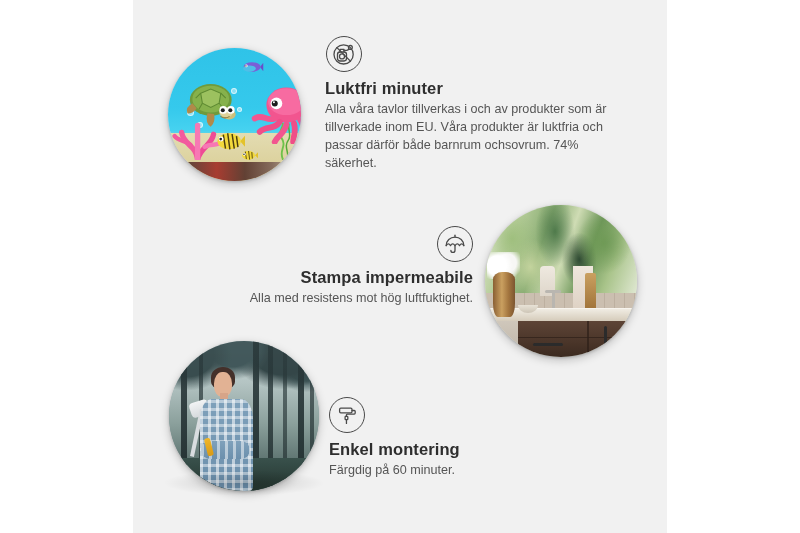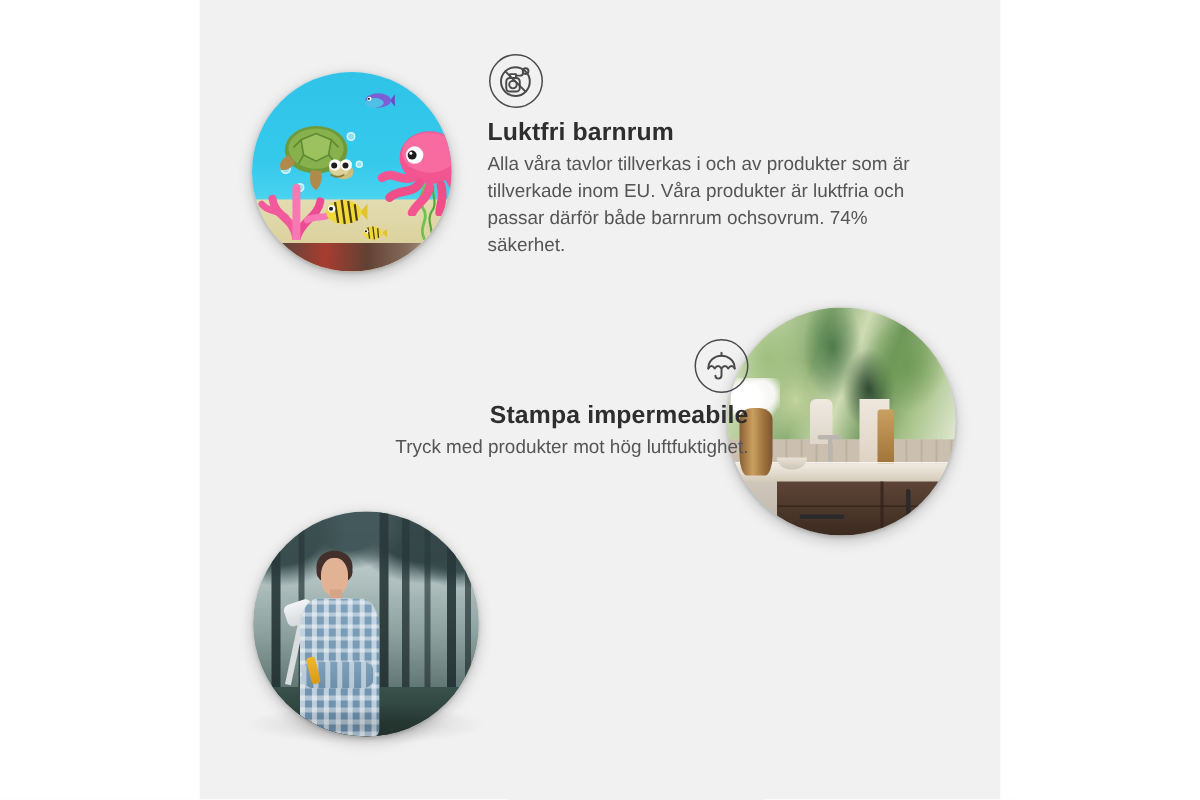--- a/index.html
+++ b/index.html
@@ -270,21 +270,21 @@
   
   #feature-odor {
     left: 192px;
     top: 36px;
     width: 300px;
   }
   #feature-odor .feature-icon { margin-left: 1px; }
 
   
   #feature-water {
-    left: 74px;
+    left: 48px;
     top: 226px;
     width: 292px;
     text-align: right;
   }
   #feature-water .feature-icon { margin-left: auto; }
   #feature-water .feature-title { margin-top: 6px; }
 
   
   #feature-mount {
     left: 196px;
@@ -388,21 +388,21 @@
         <svg width="24" height="24" viewBox="0 0 24 24" fill="none" stroke="#4a4a4a" stroke-width="1.3" stroke-linecap="round" stroke-linejoin="round">
           <rect x="5.5" y="10" width="9" height="9" rx="2.4"></rect>
           <path d="M8 10V7.4h4V10"></path>
           <path d="M12 8.4h2.6c1.3 0 2.1-.7 2.1-1.8"></path>
           <circle cx="18.4" cy="5.4" r="1.9"></circle>
           <circle cx="10" cy="14.4" r="2.5"></circle>
           <circle cx="11.6" cy="12.4" r="9.6" stroke-width="1.3"></circle>
           <path d="M4.9 5.6 L18.4 19.1" stroke-width="1.3"></path>
         </svg>
       </div>
-      <div class="feature-title">Luktfri barnrum</div>
+      <div class="feature-title">Luktfri minuter</div>
       <div class="feature-desc">Alla våra tavlor tillverkas i och av produkter som är tillverkade inom EU. Våra produkter är luktfria och passar därför både barnrum ochsovrum. 74% säkerhet.</div>
     </div>
 
     <div class="circle" id="circle-bath">
       <div class="wall"></div>
       <div class="backsplash"></div>
       <div class="mirror"></div>
       <div class="towel"></div>
       <div class="bottle"></div>
       <div class="faucet"></div>
@@ -423,21 +423,21 @@
       <div class="feature-icon">
         <svg width="24" height="24" viewBox="0 0 24 24" fill="none" stroke="#4a4a4a" stroke-width="1.3" stroke-linecap="round" stroke-linejoin="round">
           <path d="M3.2 13.6 C3.2 8.8 7.1 5.1 12 5.1 C16.9 5.1 20.8 8.8 20.8 13.6"></path>
           <path d="M3.2 13.6 C4.6 11.4 6 11.4 7.5 13.6 C8.9 11.4 10.4 11.4 12 13.6
                    C13.6 11.4 15.1 11.4 16.5 13.6 C18 11.4 19.4 11.4 20.8 13.6"></path>
           <path d="M12 13.6 V18.2 C12 19.5 11 20.4 9.9 20.4 C8.8 20.4 7.9 19.5 7.9 18.4"></path>
           <path d="M12 5.1 V3.2"></path>
         </svg>
       </div>
       <div class="feature-title">Stampa impermeabile</div>
-      <div class="feature-desc">Tryck med produkter mot hög luftfuktighet.</div>
+      <div class="feature-desc">Alla med resistens mot hög luftfuktighet.</div>
     </div>
 
     <div class="circle" id="circle-forest">
       <div class="sky"></div>
       <div class="canopy"></div>
       <div class="trunk" style="left:8%;"></div>
       <div class="trunk" style="left:20%;width:4px;opacity:.7;"></div>
       <div class="trunk" style="left:56%;"></div>
       <div class="trunk" style="left:66%;width:5px;opacity:.8;"></div>
       <div class="trunk" style="left:76%;width:4px;opacity:.65;"></div>
@@ -453,19 +453,32 @@
         <div class="neck"></div>
         <div class="tee"></div>
         <div class="shirt"></div>
         <div class="arm"></div>
         <div class="tool-yellow"></div>
       </div>
     </div>
 
     <div class="drop-shade" style="left:30px;top:470px;width:162px;height:26px;"></div>
 
+    <div class="feature" id="feature-mount">
+      <div class="feature-icon">
+        <svg width="24" height="24" viewBox="0 0 24 24" fill="none" stroke="#4a4a4a" stroke-width="1.3" stroke-linecap="round" stroke-linejoin="round">
+          <rect x="4.6" y="5.2" width="12.4" height="4.6" rx="1.2"></rect>
+          <path d="M17 7.5 h2.2 a1 1 0 0 1 1 1 v1.6 a1 1 0 0 1 -1 1 H12.4
+                   a1 1 0 0 0 -1 1 v1.3"></path>
+          <rect x="10.1" y="13.4" width="2.7" height="3.2" rx=".7"></rect>
+          <path d="M11.45 16.6 V20.4"></path>
+        </svg>
+      </div>
+      <div class="feature-title">Enkel montering</div>
+      <div class="feature-desc">Färgdig på 60 minuter.</div>
+    </div>
 
   </div>
 
   <div style="position:absolute;left:0;top:0;width:133px;height:533px;background:#fff;"></div>
   <div style="position:absolute;left:667px;top:0;width:133px;height:533px;background:#fff;"></div>
 
 </div>
 
 </body></html>

